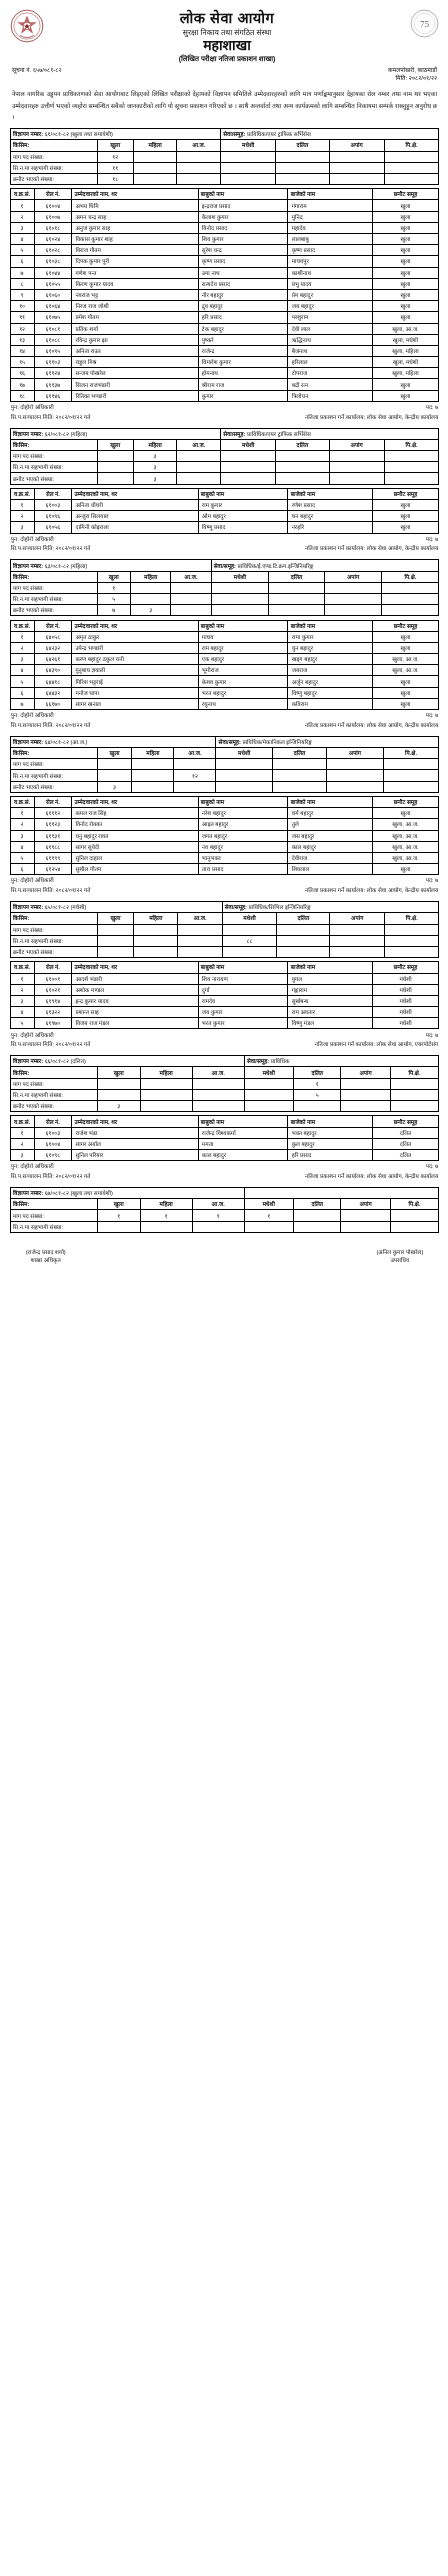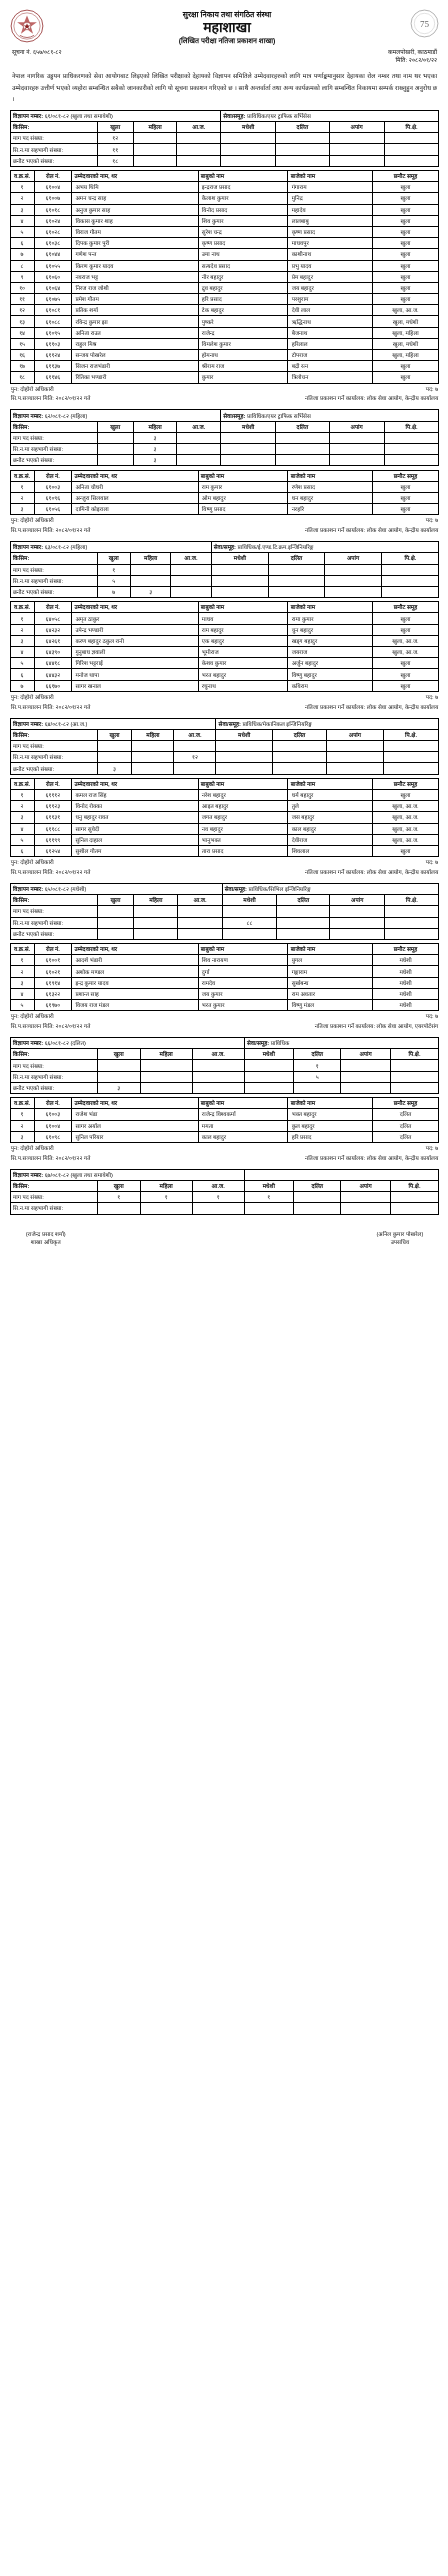--- a/index.html
+++ b/index.html
@@ -35,21 +35,21 @@
   .header-center {
     flex: 1;
     text-align: center;
     line-height: 1.25;
   }
   .org-title {
     font-size: 14.6px;
     font-weight: bold;
     letter-spacing: 0.5px;
   }
-  .org-sub1 { font-size: 7.6px; font-weight: bold; margin-top: 1.1px; }
+  .org-sub1 { font-size: 7.6px; font-weight: normal; margin-top: 1.1px; }
   .org-sub2 { font-size: 14px; font-weight: bold; }
   .org-sub3 { font-size: 7px; font-weight: bold; }
   .seal {
     width: 29px; height: 29px; flex: none;
     display:flex; align-items:center; justify-content:flex-start;
   }
   .meta-row {
     display: flex;
     justify-content: space-between;
     font-size: 6px;
@@ -144,20 +144,21 @@
         <circle cx="31" cy="31" r="29" fill="none" stroke="#8a1f1f" stroke-width="1.4"></circle>
         <circle cx="31" cy="31" r="24" fill="none" stroke="#8a1f1f" stroke-width="0.8"></circle>
         <path d="M31 12 L36 24 L49 24 L38 32 L42 45 L31 37 L20 45 L24 32 L13 24 L26 24 Z" fill="#a33" opacity="0.75"></path>
         <path d="M18 48 Q31 56 44 48" fill="none" stroke="#8a1f1f" stroke-width="1.2"></path>
         <circle cx="31" cy="31" r="7" fill="#fff" stroke="#8a1f1f" stroke-width="1"></circle>
         <path d="M31 26 L32.6 30 L37 30 L33.4 32.6 L34.8 36.8 L31 34.2 L27.2 36.8 L28.6 32.6 L25 30 L29.4 30 Z" fill="#8a1f1f"></path>
       </svg>
     </div>
 
     <div class="header-center">
+      <div class="org-title">लोक सेवा आयोग</div>
       <div class="org-sub1">सुरक्षा निकाय तथा संगठित संस्था</div>
       <div class="org-sub2">महाशाखा</div>
       <div class="org-sub3">(लिखित परीक्षा नतिजा प्रकाशन शाखा)</div>
     </div>
 
     <div class="seal">
       <svg width="29" height="29" viewBox="0 0 54 54">
         <circle cx="27" cy="27" r="25" fill="none" stroke="#888" stroke-width="1.2"></circle>
         <circle cx="27" cy="27" r="19" fill="none" stroke="#bbb" stroke-width="0.8"></circle>
         <text x="27" y="33" text-anchor="middle" font-size="17" font-family="Liberation Serif, serif" fill="#666">75</text>

